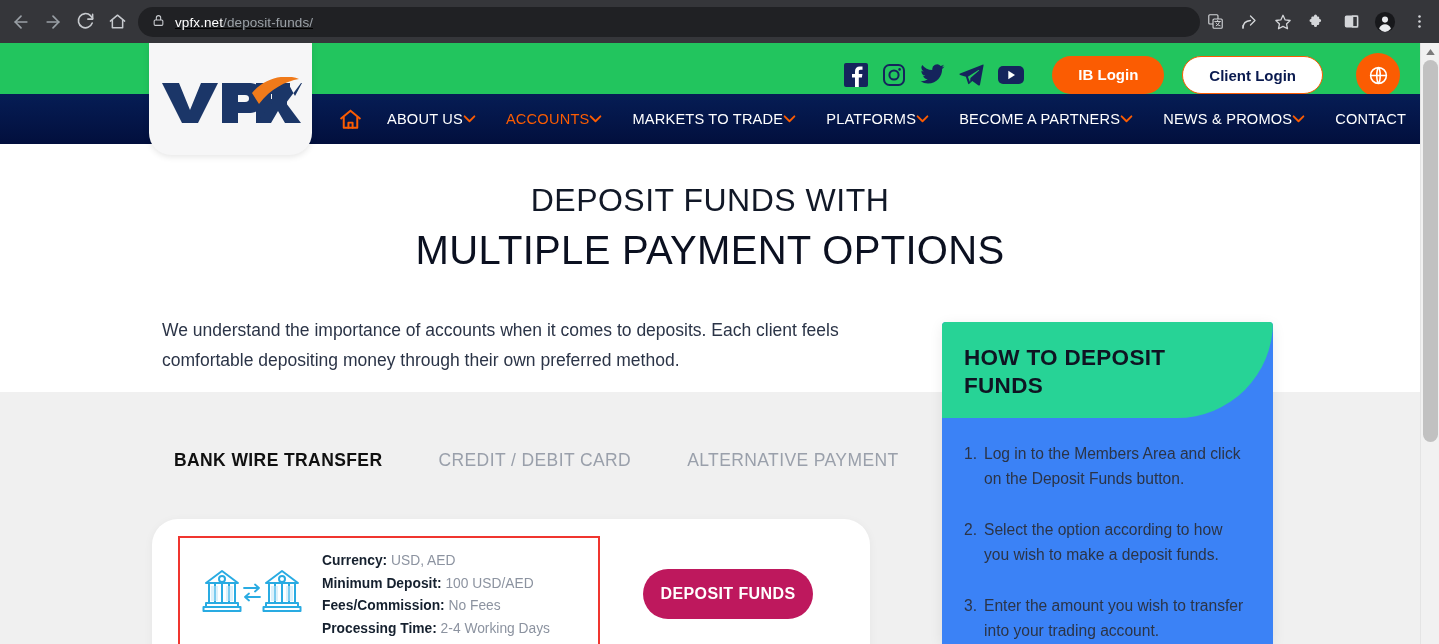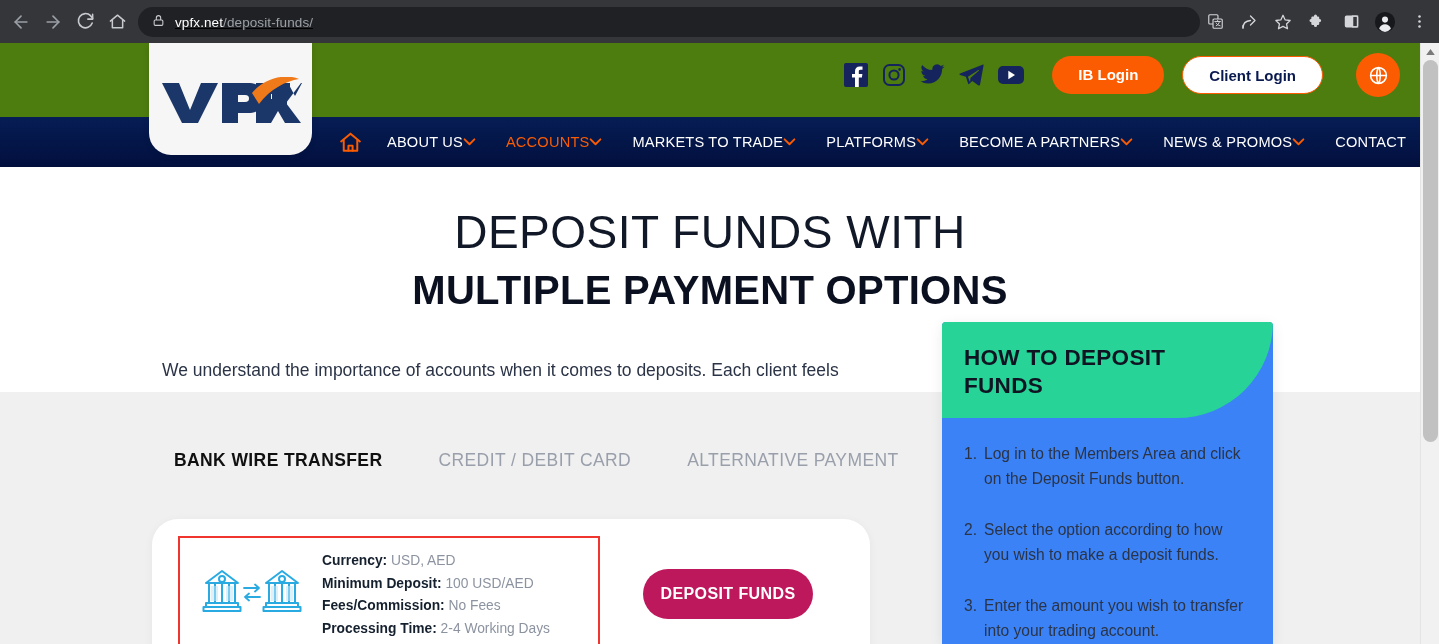--- a/index.html
+++ b/index.html
@@ -71,22 +71,22 @@
   }
   .sb-thumb {
     position: absolute; top: 17px; left: 2px;
     width: 15px; height: 382px;
     background: #c1c1c1; border-radius: 8px;
   }
 
   
   .topbar {
     position: relative;
-    height: 74px; width: 1420px;
-    background: #4d7c0f;
+    height: 51px; width: 1420px;
+    background: #22c55e;
   }
   .logo-card {
     position: absolute; left: 149px; top: 0;
     width: 163px; height: 112px;
     background: #f6f6f7;
     border-radius: 0 0 22px 22px;
     box-shadow: 0 2px 6px rgba(0,0,0,.10);
     display: flex; align-items: flex-start; justify-content: center;
     padding-top: 34px;
     z-index: 6;
@@ -138,25 +138,25 @@
     display: flex; align-items: center; 
     color: #ffffff; font-size: 14.6px; letter-spacing: .2px;
     margin-right: 30px; cursor: pointer; white-space: nowrap;
   }
   .nav-item.active { color: #FB5C02; }
   .chev { display: block; }
 
   
   .hero { width: 1420px; background: #ffffff; padding-top: 38px; }
   .h1-light {
-    text-align: center; font-size: 46px; font-weight: 300;
+    text-align: center; font-size: 32px; font-weight: 300;
     color: #111827; letter-spacing: .5px;
   }
   .h1-bold {
-    text-align: center; font-size: 40px; font-weight: bold;
+    text-align: center; font-size: 40px; font-weight: normal;
     color: #0b1020; letter-spacing: .3px; margin-top: 9px;
   }
   .lede {
     margin: 42px 0 0 162px;
     width: 700px;
     font-size: 17.5px; line-height: 30px; color: #2b3447; font-weight: 300;
   }
 
   
   .gray-section {

